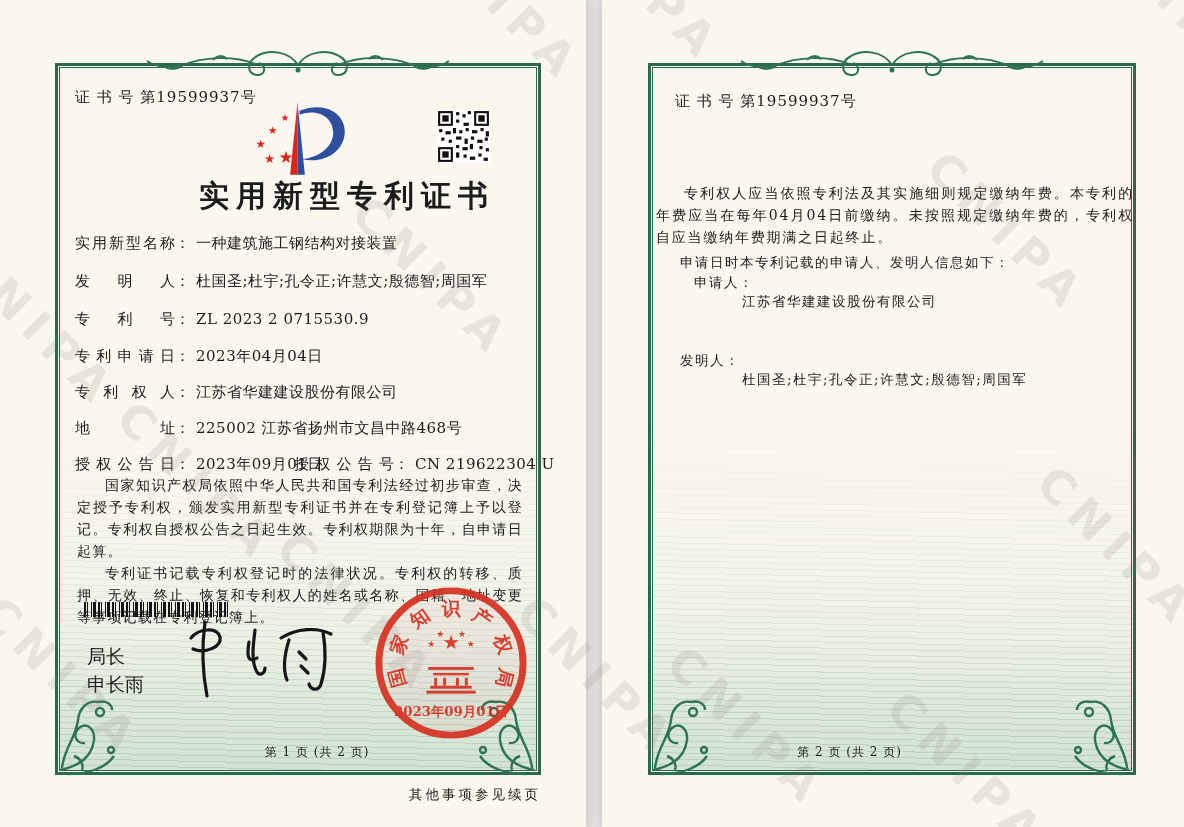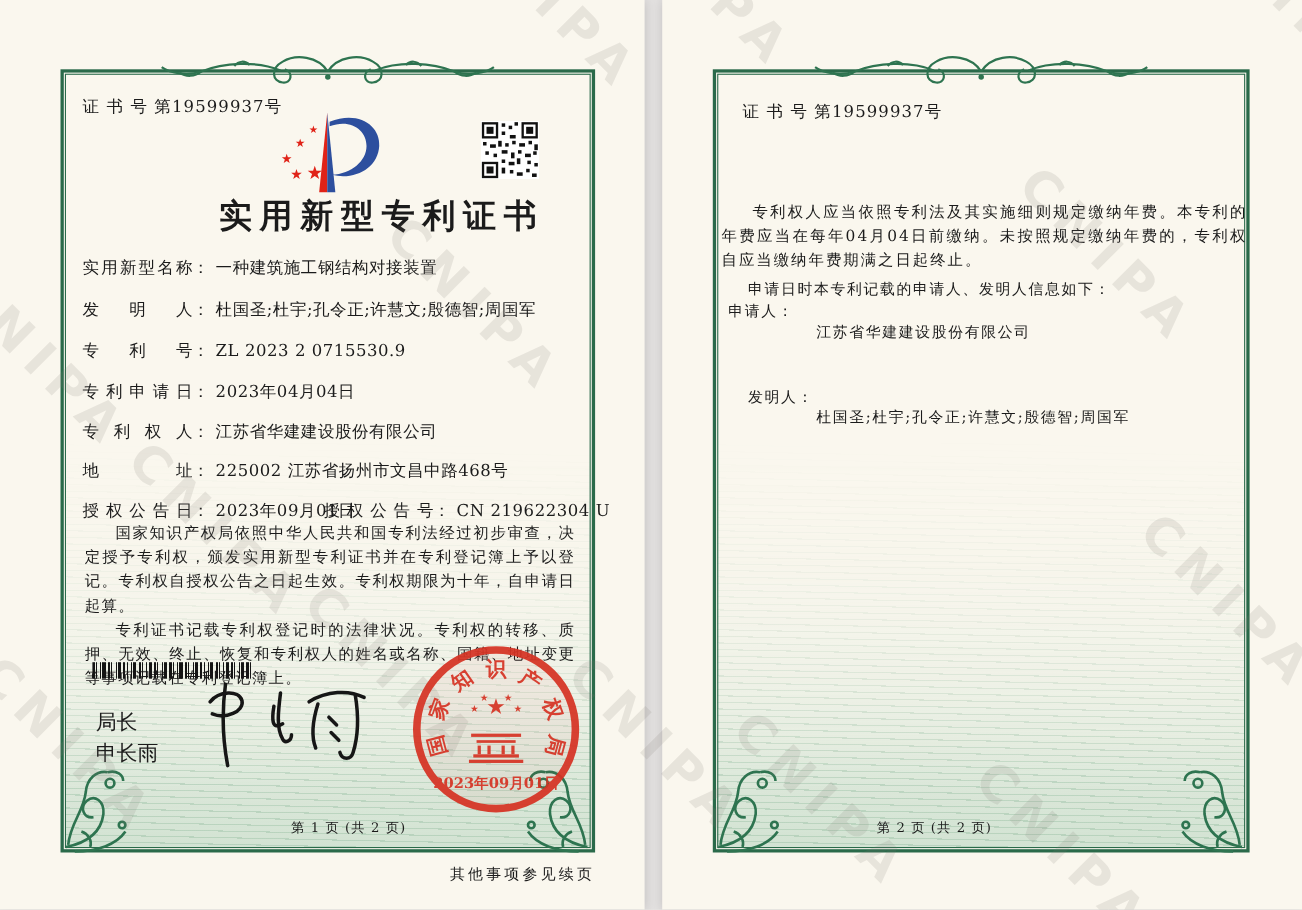--- a/index.html
+++ b/index.html
@@ -255,21 +255,21 @@
       </svg>
     <svg class="corner flip" style="left:445px;top:690px" width="88" height="88" viewBox="0 0 88 88">
         <use href="#orn-corner"></use>
       </svg>
 
     <div class="cert-no" style="left:73px;top:92px">证 书 号 第19599937号</div>
 
     <div class="p2-par">专利权人应当依照专利法及其实施细则规定缴纳年费。本专利的年费应当在每年04月04日前缴纳。未按照规定缴纳年费的，专利权自应当缴纳年费期满之日起终止。</div>
 
     <div class="p2-line" style="left:78px;top:254px">申请日时本专利记载的申请人、发明人信息如下：</div>
-    <div class="p2-line" style="left:60px;top:274px">申请人：</div>
+    <div class="p2-line" style="left:92px;top:274px">申请人：</div>
     <div class="p2-line" style="left:140px;top:293px">江苏省华建建设股份有限公司</div>
     <div class="p2-line" style="left:78px;top:352px">发明人：</div>
     <div class="p2-line" style="left:140px;top:371px">杜国圣;杜宇;孔令正;许慧文;殷德智;周国军</div>
 
     <div class="page-footer p2-footer">第 2 页 (共 2 页)</div>
   </div>
 
   <div class="wm-layer">
     <span class="wm" style="left:400px;top:-25px">CNIPA</span>
     <span class="wm" style="left:-65px;top:300px">CNIPA</span>

